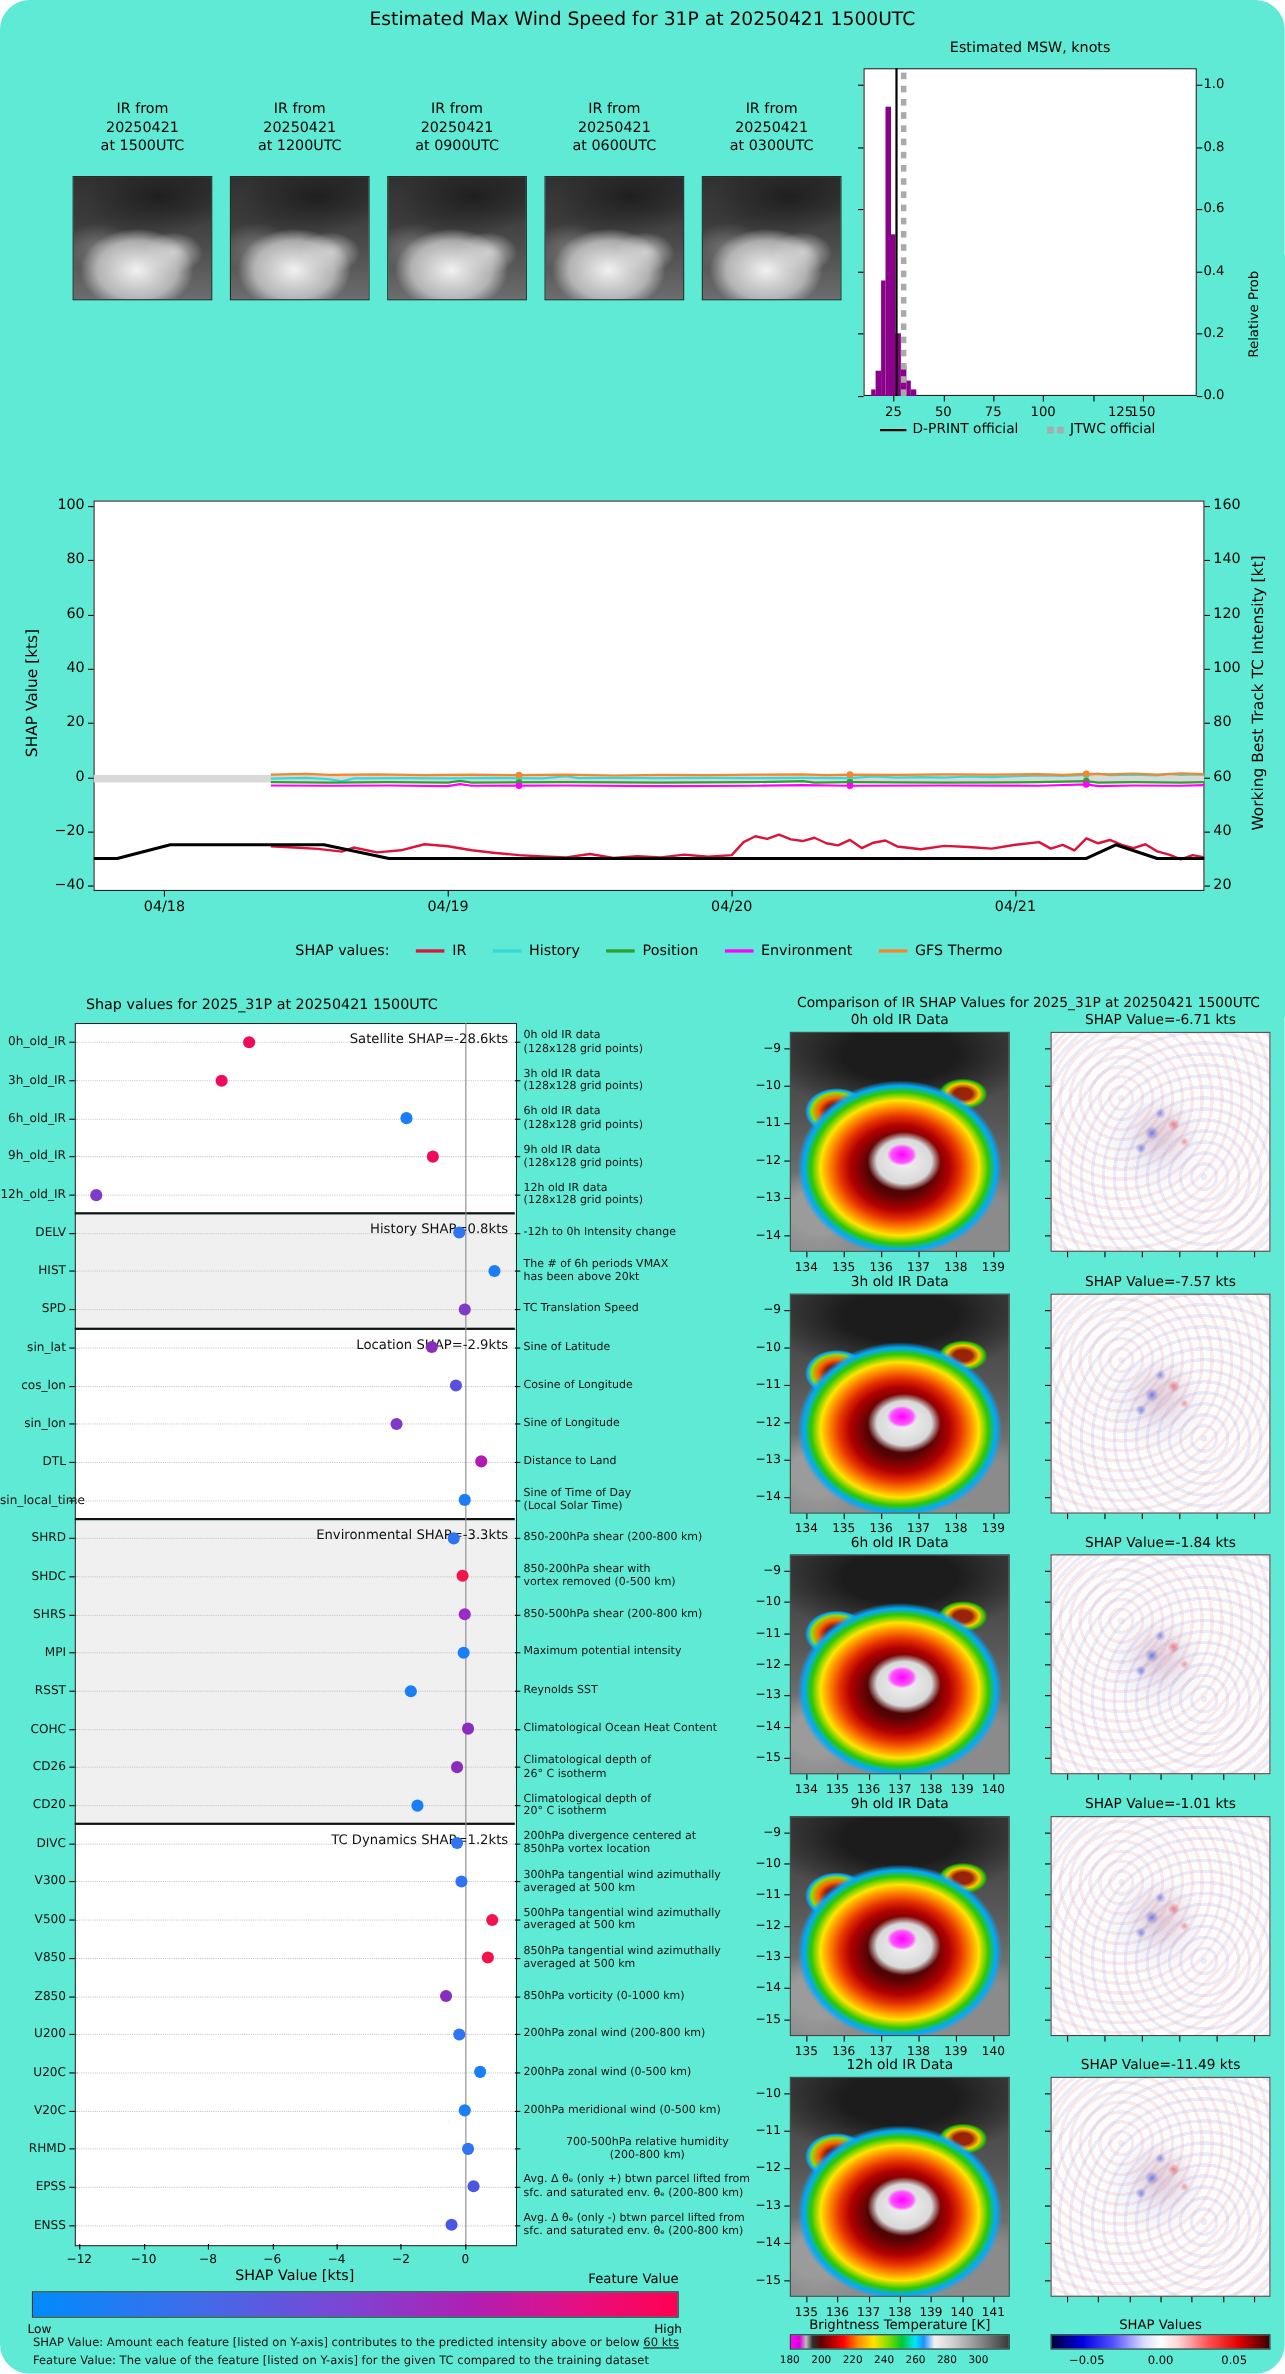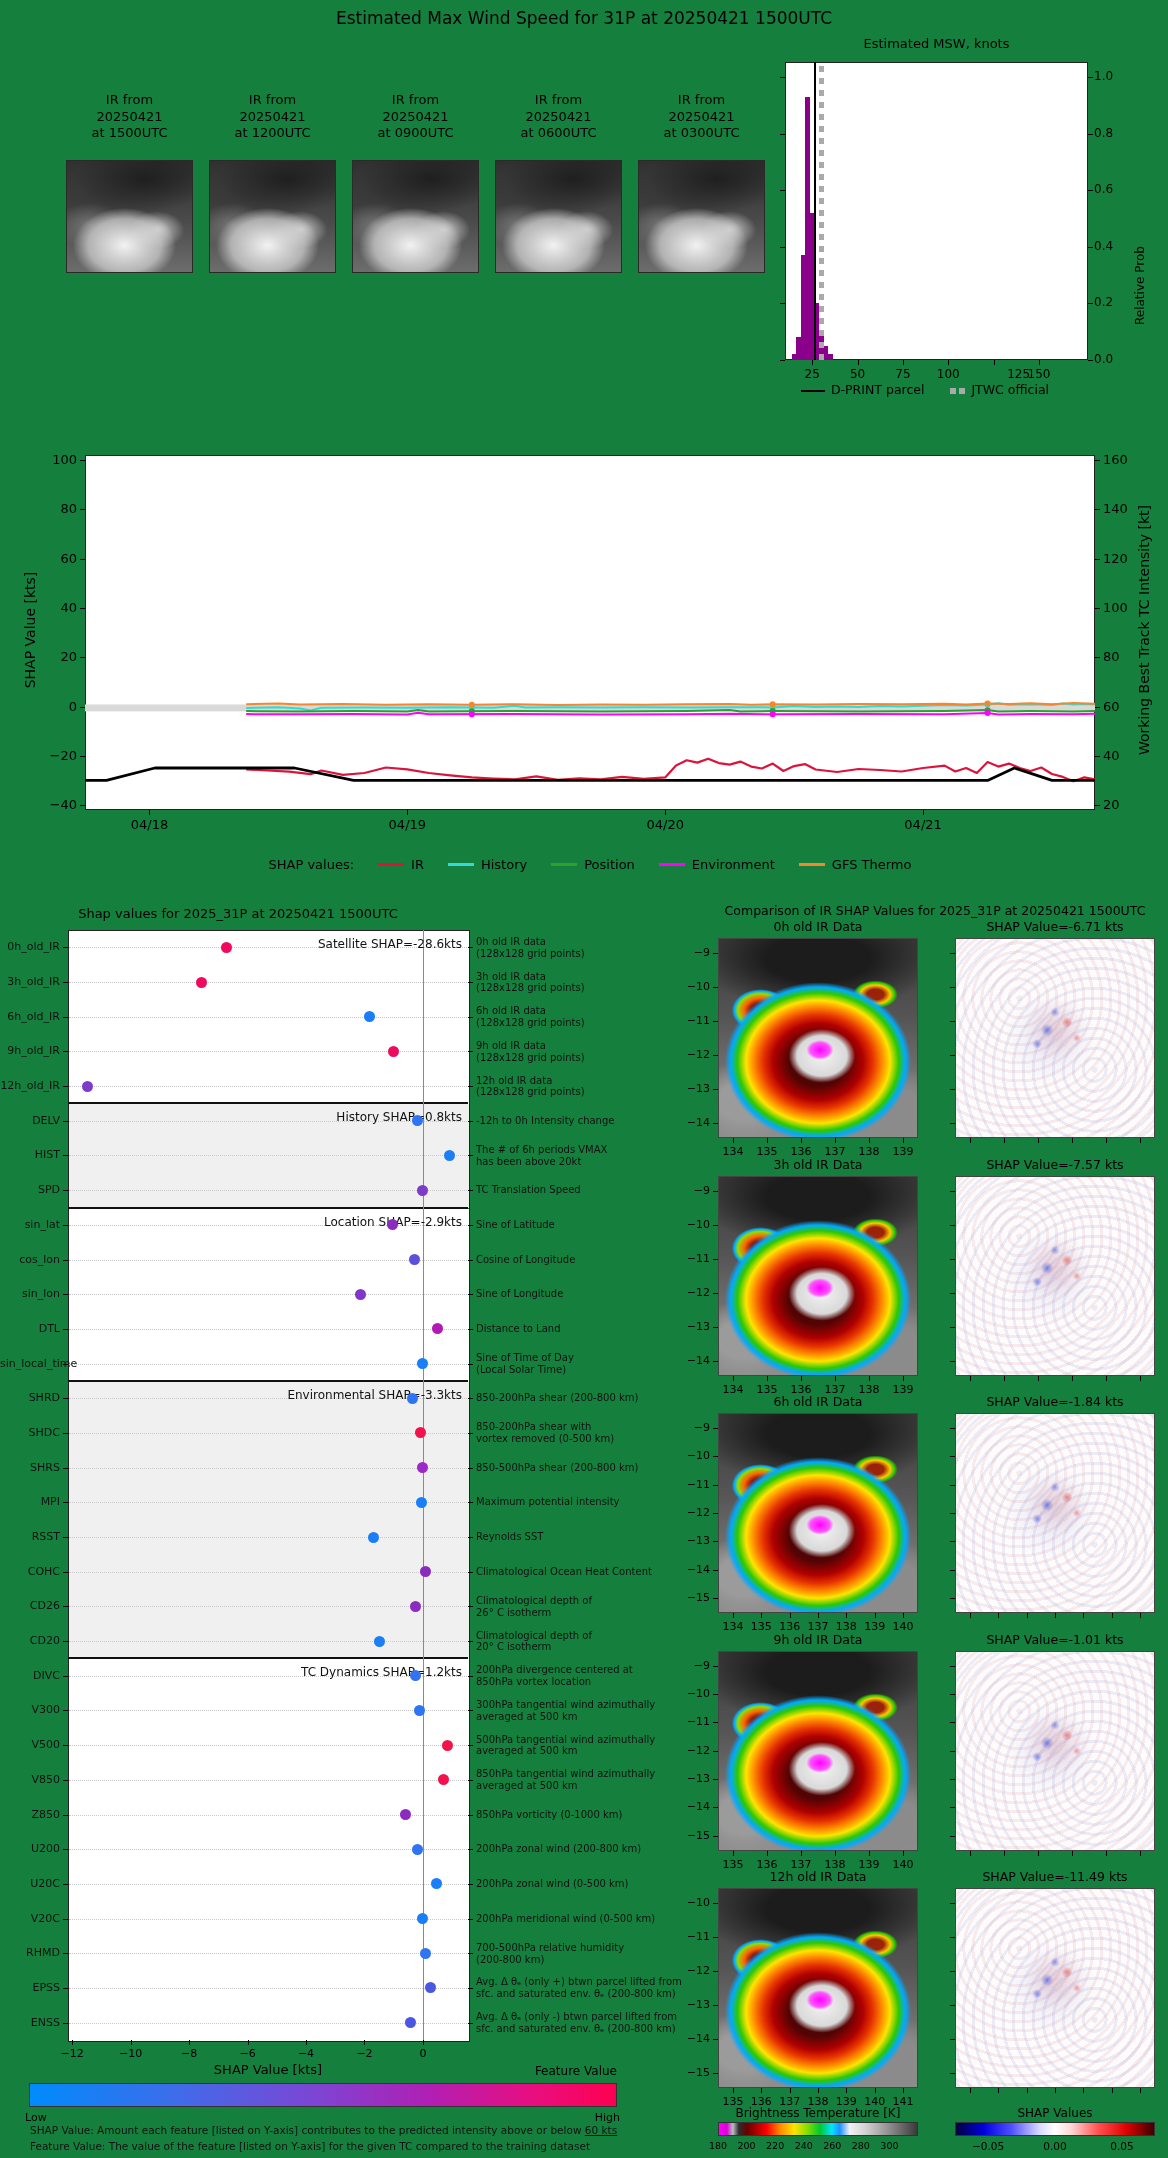--- a/index.html
+++ b/index.html
@@ -1,17 +1,17 @@
 <!DOCTYPE html>
 <html><head>
 <meta charset="utf-8">
 <style>
   html,body{margin:0;padding:0;background:#fff;}
-  .page{position:relative;width:1168px;height:2158px;background:#15803d;
-        font-family:"DejaVu Sans","Liberation Sans",sans-serif;color:#000;overflow:hidden;}
+  .page{position:relative;width:1168px;height:2158px;background:#5eead4;
+        font-family:"DejaVu Sans","Liberation Sans",sans-serif;color:#000;overflow:hidden;border-radius:27px;}
   .abs{position:absolute;}
   .ctr{text-align:center;}
   .rgt{text-align:right;}
   .pre{white-space:pre-line;}
   .main-title{top:8px;left:0;width:1168px;font-size:17px;}
   .panel-title{font-size:13px;}
   .plotbox{border:1px solid #222;box-sizing:border-box;background:#fff;}
   .tickmark{background:#000;}
   .vlabel{transform:rotate(-90deg);white-space:nowrap;}
   .ir-thumb-label{font-size:13px;line-height:1.28;}
@@ -156,21 +156,21 @@
       <div class="abs tickmark" style="left: 902.934px; top: 360px; width: 1px; height: 5px;"></div>
       <div class="abs ctr fs12" style="left: 886.934px; top: 367px; width: 32px;">75</div>
       <div class="abs tickmark" style="left: 948.293px; top: 360px; width: 1px; height: 5px;"></div>
       <div class="abs ctr fs12" style="left: 932.293px; top: 367px; width: 32px;">100</div>
       <div class="abs tickmark" style="left: 993.653px; top: 360px; width: 1px; height: 5px;"></div>
       <div class="abs ctr fs12" style="left: 977.653px; top: 367px; width: 32px; margin-left: 25px;">125</div>
       <div class="abs tickmark" style="left: 1039.01px; top: 360px; width: 1px; height: 5px;"></div>
       <div class="abs ctr fs12" style="left: 1023.01px; top: 367px; width: 32px;">150</div>
     </div>
   <div class="abs" style="left:760px;top:382px;width:330px;display:flex;justify-content:center;gap:26px;font-size:12.5px;">
-    <span><span class="legend-swatch" style="width:24px;height:2px;background:#000;margin-right:6px;"></span><span>D-PRINT parcel</span></span>
+    <span><span class="legend-swatch" style="width:24px;height:2px;background:#000;margin-right:6px;"></span><span>D-PRINT official</span></span>
     <span><span class="legend-swatch" style="width:6px;height:6px;background:#aaa;margin-right:3px;"></span><span class="legend-swatch" style="width:6px;height:6px;background:#aaa;margin-right:6px;"></span><span>JTWC official</span></span>
   </div>
 
   <div class="abs plotbox" style="left:85px;top:455px;width:1010px;height:355px;"></div>
   <svg id="ts-svg" class="abs" style="left:85px;top:455px;" width="1010" height="355">
       <rect x="0" y="249.45714285714288" width="1010" height="6.900000000000006" fill="#d9d9d9"></rect>
       <polyline points="161.2,314.3 182.7,315.5 204.1,316.7 225.6,319.2 236.4,315.5 257.9,319.9 279.4,318.0 300.9,312.5 322.3,314.3 343.8,318.0 365.3,320.4 386.8,322.4 408.3,323.6 429.8,324.4 451.3,321.4 472.8,324.9 494.3,323.4 515.7,324.4 537.2,321.9 558.7,323.9 580.2,322.4 591.0,310.6 601.7,305.2 612.4,307.6 623.2,303.7 633.9,308.1 644.7,309.6 655.4,306.6 666.2,311.6 676.9,313.5 687.7,308.6 698.4,316.0 709.1,311.1 719.9,309.1 730.6,314.5 752.1,317.0 773.6,314.0 795.1,315.0 816.6,316.5 838.1,313.0 859.6,310.6 870.3,316.5 881.1,313.0 891.8,318.0 902.6,307.1 913.3,311.6 924.0,308.6 934.8,313.0 945.5,316.0 956.3,312.5 967.0,319.0 977.8,321.9 988.5,326.3 999.3,322.4 1010.0,324.4" fill="none" stroke="#DC143C" stroke-width="2.2" stroke-linejoin="round"></polyline>
       <polyline points="161.2,252.9 193.4,252.2 214.9,253.4 225.6,255.4 236.4,252.7 279.4,252.4 322.3,252.7 365.3,252.2 408.3,252.7 429.8,250.7 440.5,252.4 472.8,252.2 515.7,252.4 558.7,252.2 601.7,252.4 644.7,252.2 687.7,252.4 709.1,250.9 730.6,251.9 752.1,251.4 773.6,251.9 795.1,250.9 816.6,251.4 838.1,250.7 859.6,250.0 881.1,250.4 902.6,249.5 913.3,248.2 924.0,249.7 945.5,249.2 967.0,250.0 977.8,248.5 988.5,249.5 999.3,249.0 1010.0,249.2" fill="none" stroke="#35D8D8" stroke-width="2" stroke-linejoin="round"></polyline>
       <polyline points="161.2,256.1 214.9,256.4 268.6,256.1 322.3,256.4 333.1,254.9 343.8,256.4 429.8,256.1 515.7,256.4 601.7,256.1 644.7,255.1 655.4,256.4 687.7,256.1 773.6,256.4 859.6,256.1 902.6,255.1 913.3,256.4 945.5,256.1 988.5,256.4 1010.0,256.1" fill="none" stroke="#2DA02D" stroke-width="2" stroke-linejoin="round"></polyline>
       <polyline points="161.2,259.1 214.9,259.3 268.6,259.1 322.3,259.6 333.1,257.8 343.8,259.3 429.8,259.1 515.7,259.6 601.7,259.3 644.7,258.8 687.7,259.3 773.6,259.1 859.6,259.3 902.6,258.1 913.3,259.6 945.5,259.1 988.5,259.3 1010.0,258.8" fill="none" stroke="#FF00FF" stroke-width="2" stroke-linejoin="round"></polyline>
@@ -461,21 +461,21 @@
       <div class="abs tickmark" style="left: 63px; top: 1918.59px; width: 5px; height: 1px;"></div>
       <div class="abs tickmark" style="left: 468px; top: 1918.59px; width: 5px; height: 1px;"></div>
       <div class="abs rgt feat-name" style="left: 0px; top: 1911.59px; width: 60px;">V20C</div>
       <div class="abs dot" style="left: 416.886px; top: 1913.09px; background: rgb(26, 126, 247); z-index: 4;"></div>
       <div class="abs pre feat-desc" style="left: 476px; top: 1912.59px; width: 225px;">200hPa meridional wind (0-500 km)</div>
       <div class="abs gridline" style="left: 69px; top: 1953.28px; width: 398px; z-index: 1;"></div>
       <div class="abs tickmark" style="left: 63px; top: 1953.28px; width: 5px; height: 1px;"></div>
       <div class="abs tickmark" style="left: 468px; top: 1953.28px; width: 5px; height: 1px;"></div>
       <div class="abs rgt feat-name" style="left: 0px; top: 1946.28px; width: 60px;">RHMD</div>
       <div class="abs dot" style="left: 420.395px; top: 1947.78px; background: rgb(47, 116, 242); z-index: 4;"></div>
-      <div class="abs pre feat-desc" style="left: 476px; top: 1941.78px; width: 225px;">700-500hPa relative humidity
+      <div class="abs pre feat-desc" style="left: 476px; top: 1941.78px; width: 225px; text-align: center;">700-500hPa relative humidity
 (200-800 km)</div>
       <div class="abs gridline" style="left: 69px; top: 1987.97px; width: 398px; z-index: 1;"></div>
       <div class="abs tickmark" style="left: 63px; top: 1987.97px; width: 5px; height: 1px;"></div>
       <div class="abs tickmark" style="left: 468px; top: 1987.97px; width: 5px; height: 1px;"></div>
       <div class="abs rgt feat-name" style="left: 0px; top: 1980.97px; width: 60px;">EPSS</div>
       <div class="abs dot" style="left: 424.781px; top: 1982.47px; background: rgb(74, 87, 226); z-index: 4;"></div>
       <div class="abs pre feat-desc" style="left: 476px; top: 1976.47px; width: 225px;">Avg. Δ θₑ (only +) btwn parcel lifted from
 sfc. and saturated env. θₑ (200-800 km)</div>
       <div class="abs gridline" style="left: 69px; top: 2022.66px; width: 398px; z-index: 1;"></div>
       <div class="abs tickmark" style="left: 63px; top: 2022.66px; width: 5px; height: 1px;"></div>

